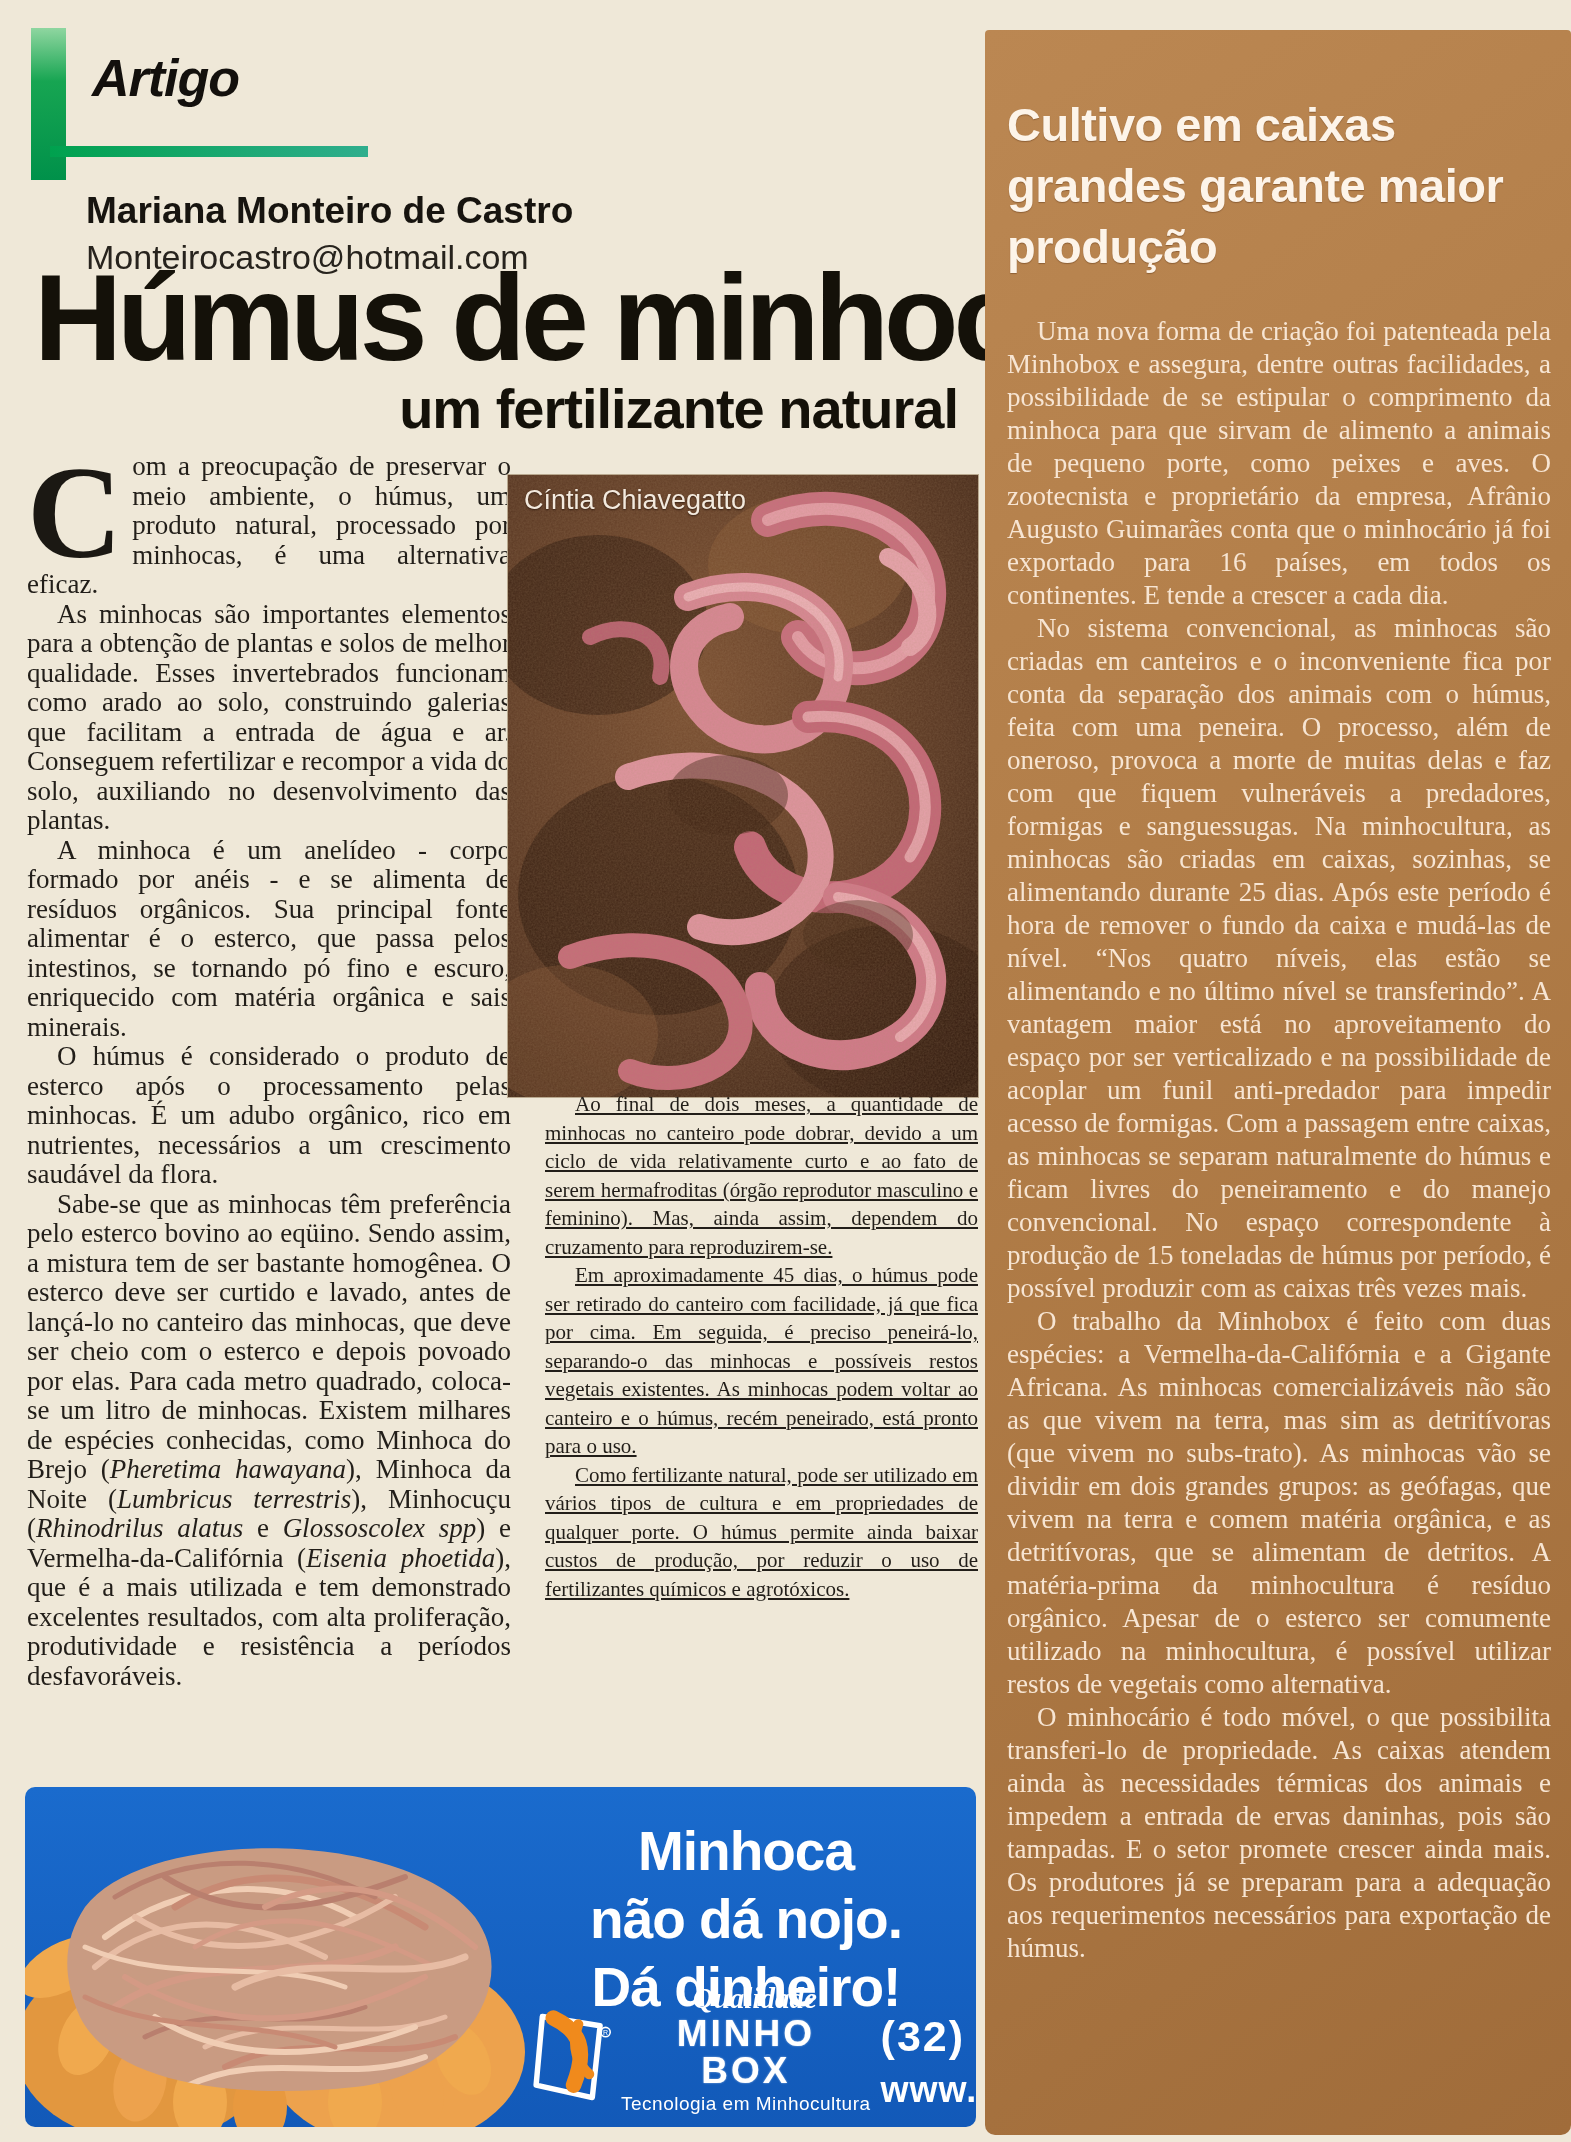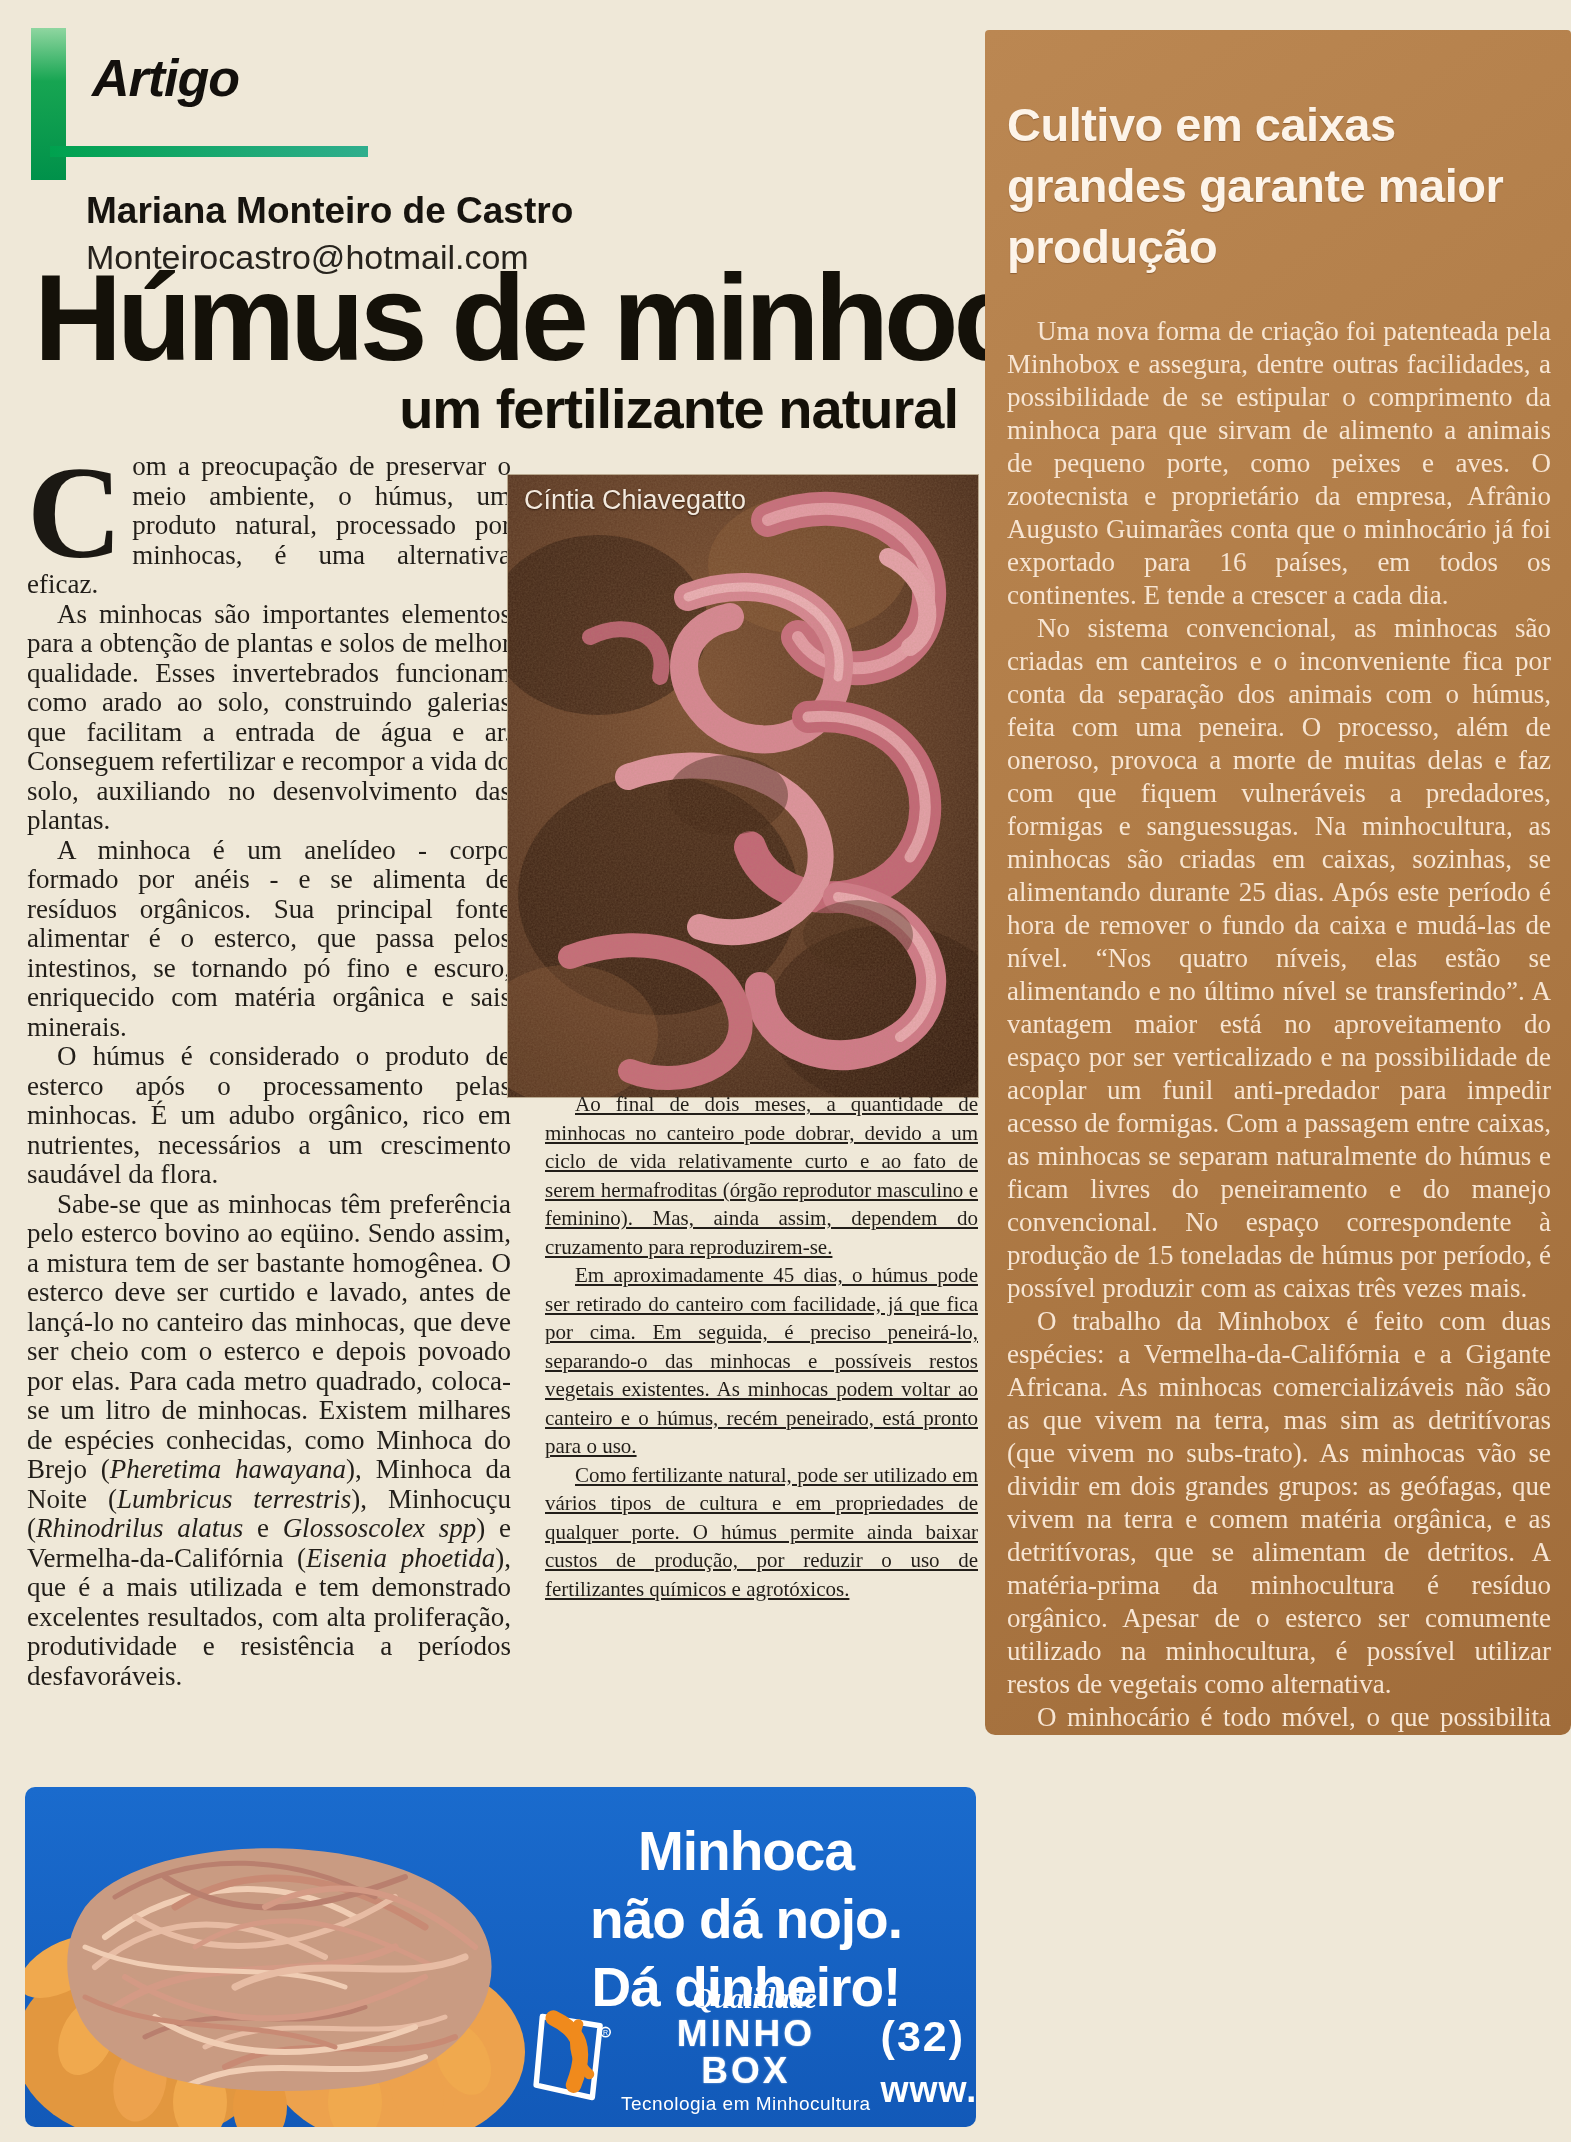--- a/index.html
+++ b/index.html
@@ -29,21 +29,21 @@
   .dropcap{float:left;font-family:"Liberation Serif",serif;font-weight:bold;
       font-size:132px;line-height:0.78;padding:10px 10px 0 0;color:#1b1813;}
   .col-middle{left:545px;top:1090px;width:433px;height:668px;font-size:21px;line-height:28.5px;text-decoration:underline;}
   
   .photo{position:absolute;left:508px;top:475px;width:470px;height:622px;margin:0;
       overflow:hidden;box-shadow:0 0 0 1px #b9a98f;}
   .photo svg{display:block;width:100%;height:100%;}
   .credit{position:absolute;left:16px;top:10px;font-family:"Liberation Sans",sans-serif;
       font-size:27px;color:#f3eade;text-shadow:0 1px 2px rgba(40,20,10,.8);}
   
-  .sidebar{position:absolute;left:985px;top:30px;width:586px;height:1705px;
+  .sidebar{position:absolute;left:985px;top:30px;width:586px;height:2105px;
       background:linear-gradient(145deg,#bb8752 0%,#b07c47 45%,#a06c3a 100%);
       border-radius:4px 4px 10px 10px;overflow:hidden;box-sizing:border-box;
       padding:64px 20px 0 22px;}
   .sidebar h2{margin:0 0 38px 0;font-family:"Liberation Sans",sans-serif;font-weight:bold;
       font-size:47px;line-height:61px;color:#fdf4e9;letter-spacing:-0.5px;
       text-shadow:0 1px 1px rgba(90,50,20,.45);}
   .sb-paras{font-size:27px;line-height:33px;color:#f7e5d3;text-align:justify;}
   .sb-paras p{margin:0;text-indent:30px;}
   
   .ad{position:absolute;left:25px;top:1787px;width:951px;height:340px;border-radius:10px;

